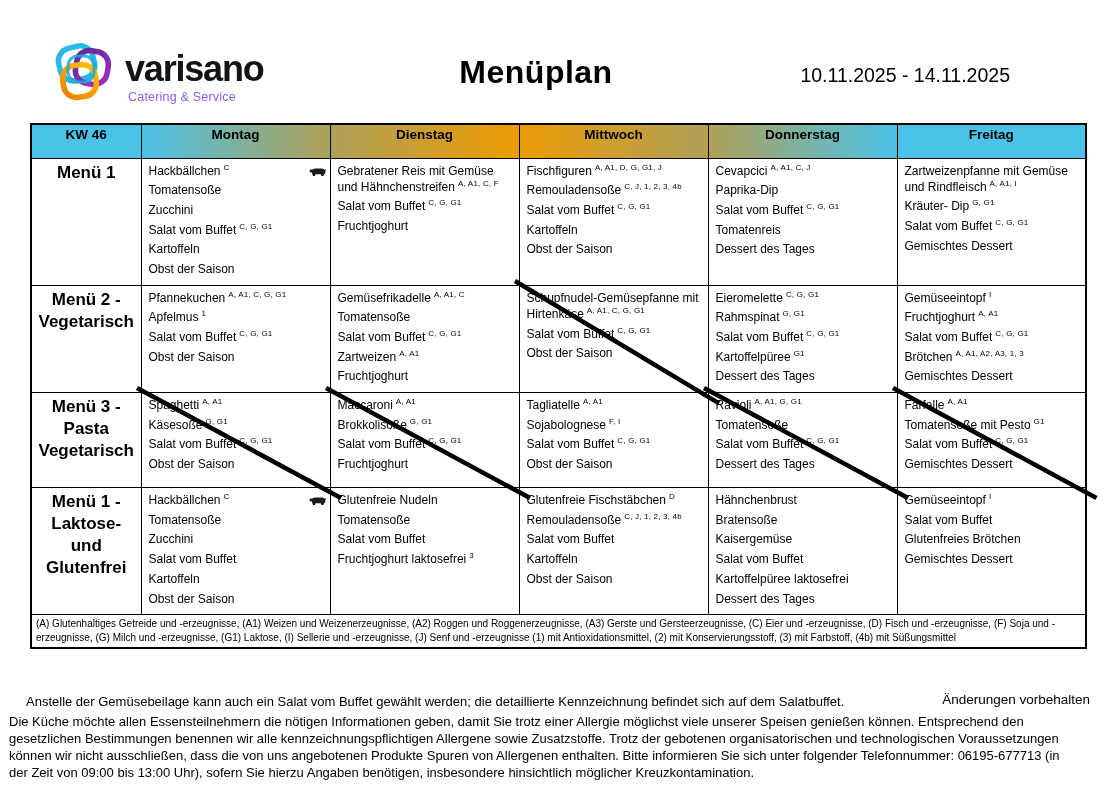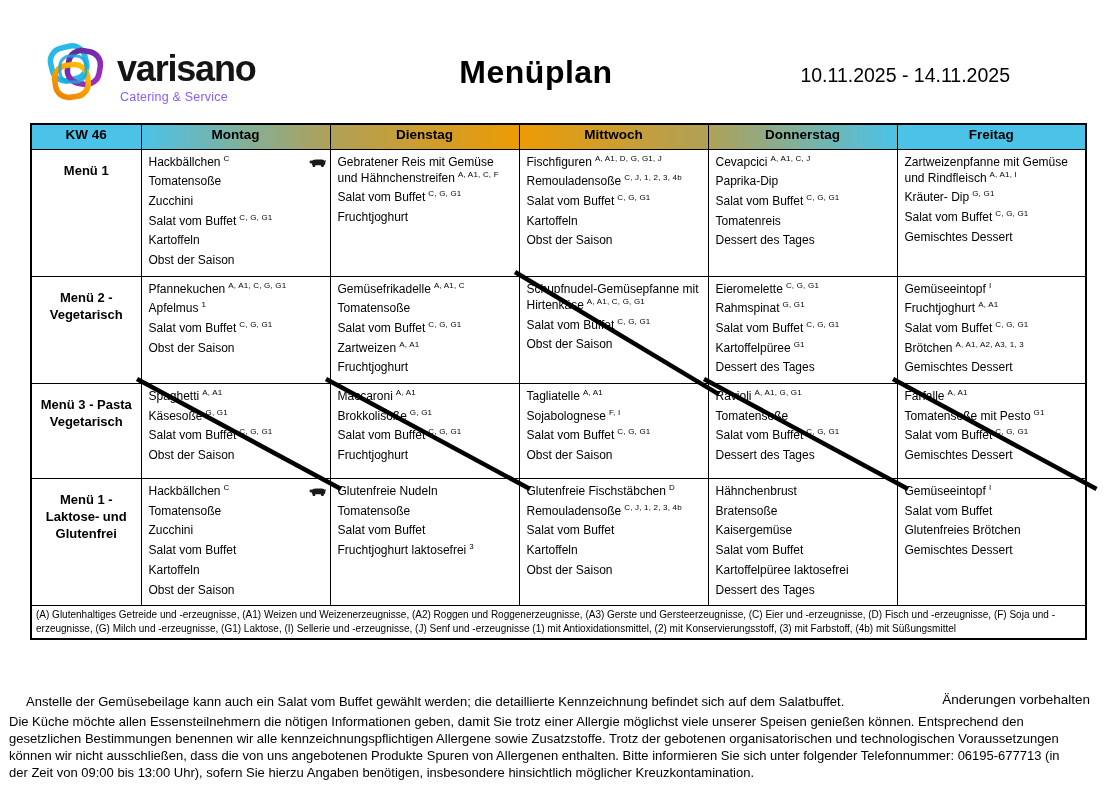--- a/index.html
+++ b/index.html
@@ -4,39 +4,39 @@
 <style>
   :root{
     --cyan:#4BC2E8; --olive:#AFA058; --orange:#EC9B04;
   }
   *{box-sizing:border-box;}
   body{margin:0;background:#888;}
   .page{position:relative;width:1116px;height:793px;background:#fff;
         font-family:"Liberation Sans", sans-serif;color:#000;overflow:hidden;margin:0 auto;}
 
   
-  .logo{position:absolute;left:44px;top:42px;display:flex;align-items:flex-start;justify-content:space-between;}
+  .logo{position:absolute;left:52px;top:42px;display:flex;align-items:flex-start;justify-content:space-between;}
   .logo-text{margin-left:9px;margin-top:9px;}
   .wordmark{font-size:36px;font-weight:600;letter-spacing:-1.2px;color:#141414;line-height:1;}
   .tagline{font-size:12.5px;color:#8b5cf6;margin-top:3px;margin-left:3px;letter-spacing:.2px;}
   .title{position:absolute;left:0;right:44px;top:54px;text-align:center;
          font-size:32px;font-weight:bold;letter-spacing:.5px;}
   .date-range{position:absolute;right:106px;top:64px;font-size:19.5px;}
 
   
   .menu-table{position:absolute;left:30px;top:123px;width:1056px;
               border-collapse:collapse;table-layout:fixed;border:2px solid #000;}
   .menu-table th,.menu-table td{border:1.5px solid #000;vertical-align:top;}
-  .menu-table th{font-size:13.5px;font-weight:bold;padding:2px;height:25px;}
+  .menu-table th{font-size:13.5px;font-weight:bold;padding:2px;height:34px;}
   th.hdr-kw,th.hdr-fr{background:var(--cyan);}
   th.hdr-mo{background:linear-gradient(90deg,var(--cyan),var(--olive));}
   th.hdr-di{background:linear-gradient(90deg,var(--olive),var(--orange));}
   th.hdr-mi{background:linear-gradient(90deg,var(--orange),var(--olive));}
   th.hdr-do{background:linear-gradient(90deg,var(--olive),var(--cyan));}
-  td.row-label{font-size:13px;font-weight:bold;text-align:center;padding:13px 3px;line-height:1.3;}
+  td.row-label{font-size:17px;font-weight:bold;text-align:center;padding:3px 3px;line-height:1.3;}
   td.menu-cell{padding:4px 4px 4px 7px;font-size:12px;line-height:1.35;position:relative;margin-left:33px;}
   .menu-item{margin-bottom:3.5px;}
   .codes{font-size:8px;vertical-align:5px;margin-left:3px;letter-spacing:.2px;}
   .pig{float:right;margin-top:4px;margin-left:4px;}
 
   .cross-wrap{position:absolute;left:-5px;top:-5px;right:-11px;bottom:-11px;pointer-events:none;z-index:5;}
   .cross-wrap svg{width:100%;height:100%;display:block;overflow:visible;}
 
   td.legend-cell{font-size:10px;line-height:1.4;padding:2px 4px;font-weight:normal;}
 

